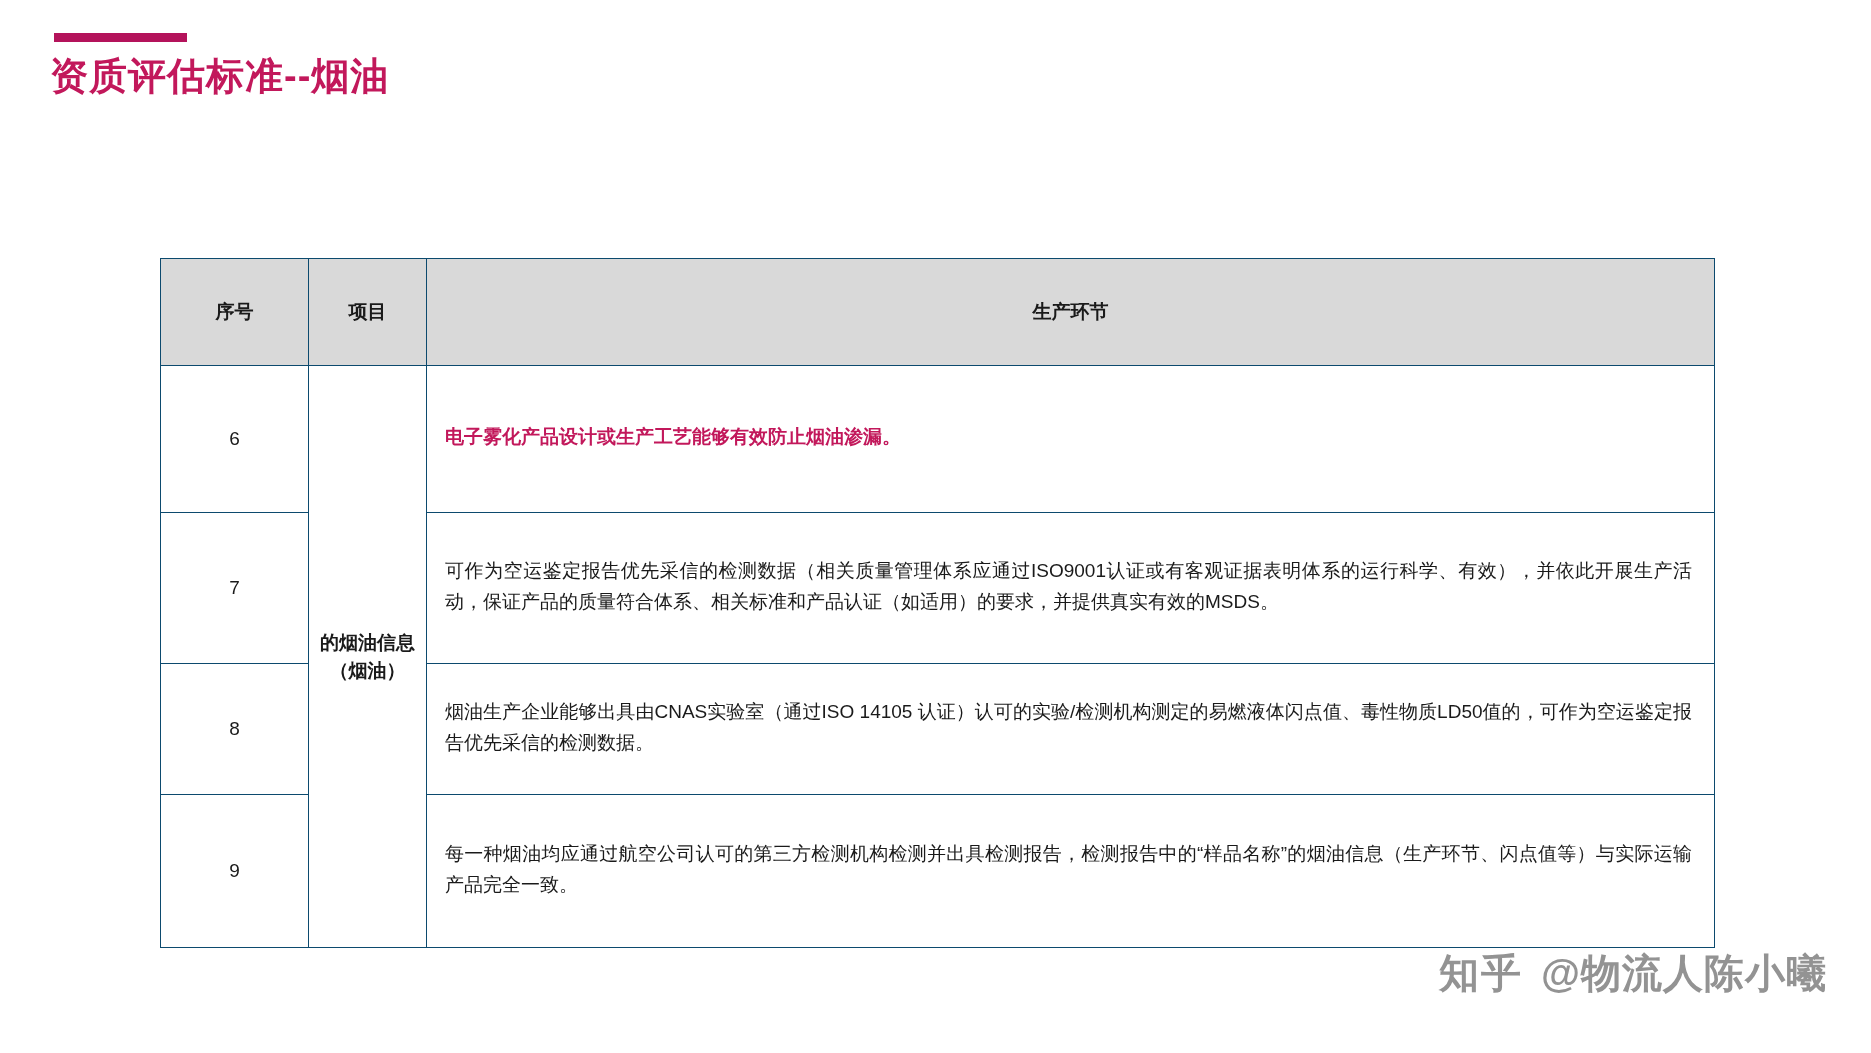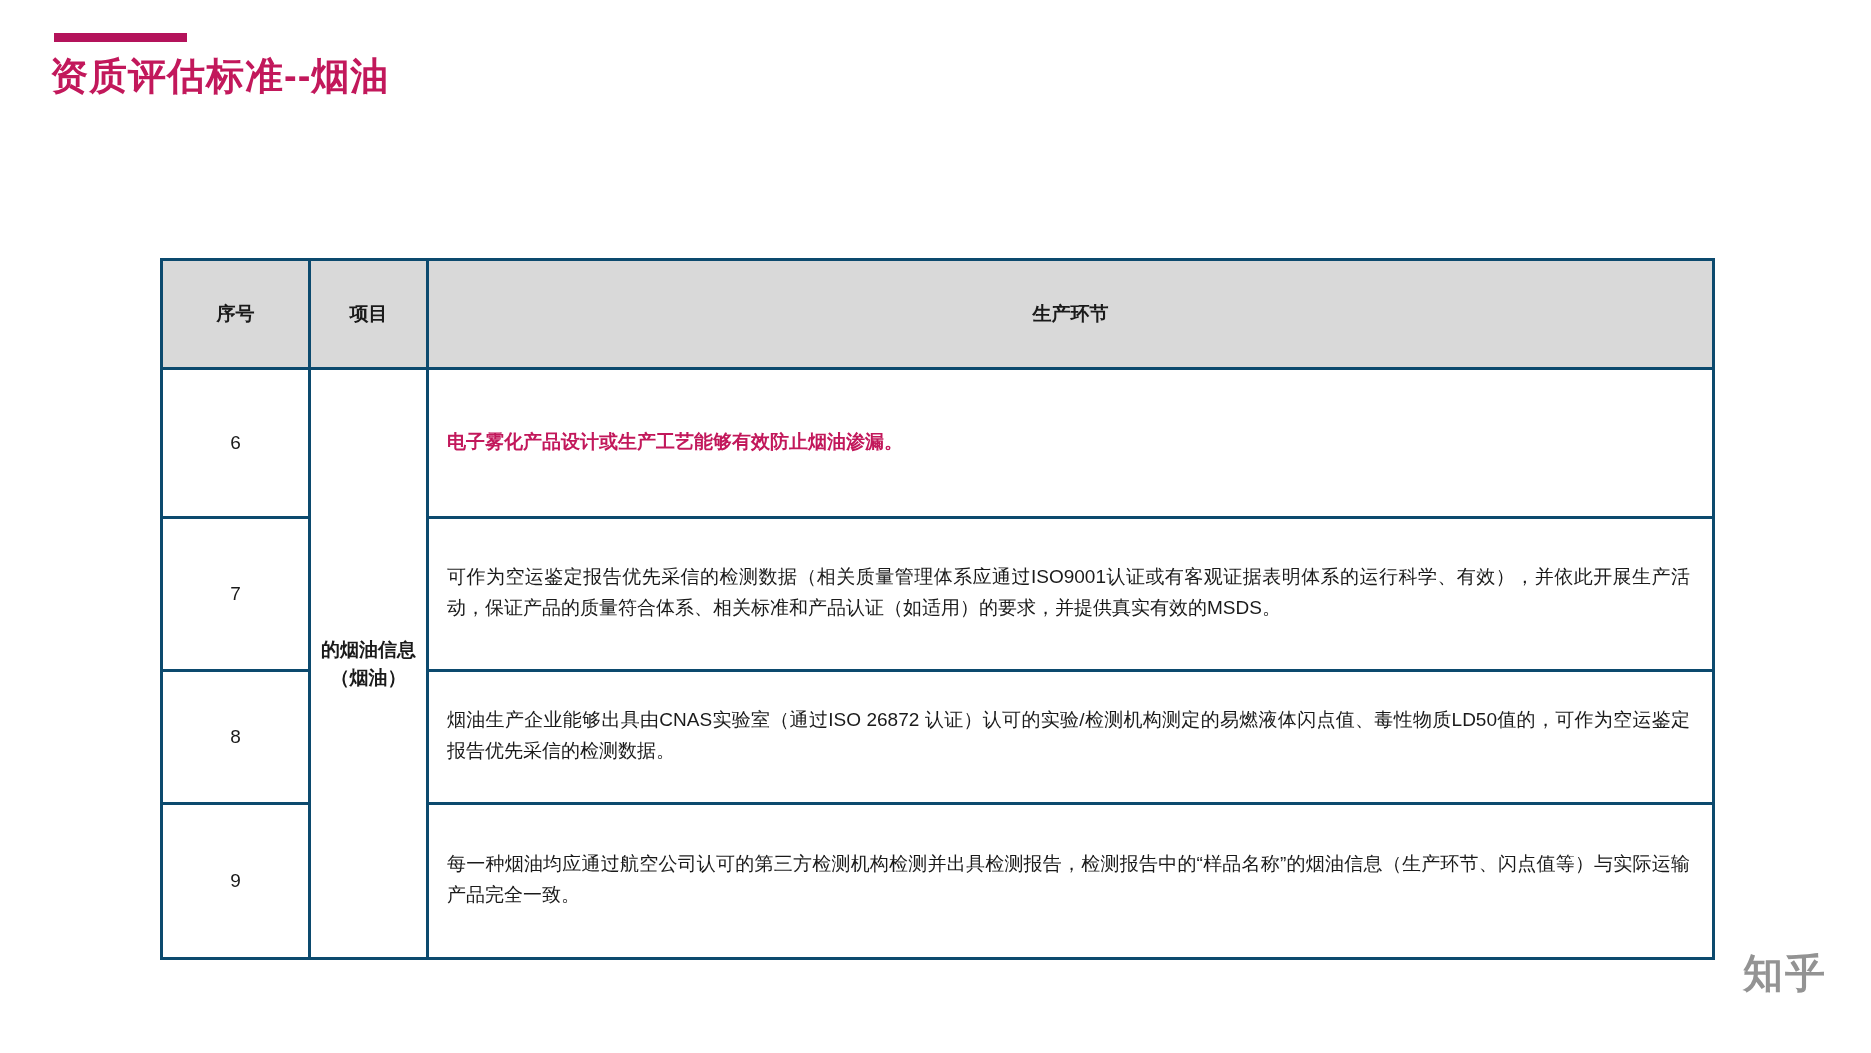--- a/index.html
+++ b/index.html
@@ -48,21 +48,21 @@
     left: 160px;
     top: 258px;
     width: 1555px;
   }
   table.eval {
     border-collapse: collapse;
     width: 100%;
     table-layout: fixed;
   }
   table.eval th, table.eval td {
-    border: 3px solid #0c4a6e;
+    border: 1px solid #0c4a6e;
     vertical-align: middle;
   }
   table.eval thead th {
     background: #d9d9d9;
     font-size: 19px;
     font-weight: bold;
     text-align: center;
     height: 104px;
     color: #1a1a1a;
   }
@@ -85,20 +85,21 @@
   td.std-cell {
     font-size: 19px;
     line-height: 1.62;
     padding: 16px 22px 18px 18px;
     text-align: justify;
     color: #1a1a1a;
   }
   td.std-cell.highlight {
     color: #c2185b;
     font-weight: bold;
+    font-family: Liberation Mono, monospace;
   }
   tr.r6 td { height: 112px; }
   tr.r7 td { height: 116px; }
   tr.r8 td { height: 96px; }
   tr.r9 td { height: 118px; }
 
   
   .watermark {
     position: absolute;
     right: 44px;
@@ -152,27 +153,28 @@
             <div>（烟油）</div>
           </td>
           <td class="std-cell highlight">电子雾化产品设计或生产工艺能够有效防止烟油渗漏。</td>
         </tr>
         <tr class="r7">
           <td class="no-cell">7</td>
           <td class="std-cell">可作为空运鉴定报告优先采信的检测数据（相关质量管理体系应通过ISO9001认证或有客观证据表明体系的运行科学、有效），并依此开展生产活动，保证产品的质量符合体系、相关标准和产品认证（如适用）的要求，并提供真实有效的MSDS。</td>
         </tr>
         <tr class="r8">
           <td class="no-cell">8</td>
-          <td class="std-cell">烟油生产企业能够出具由CNAS实验室（通过ISO 26872 认证）认可的实验/检测机构测定的易燃液体闪点值、毒性物质LD50值的，可作为空运鉴定报告优先采信的检测数据。</td>
+          <td class="std-cell">烟油生产企业能够出具由CNAS实验室（通过ISO 14105 认证）认可的实验/检测机构测定的易燃液体闪点值、毒性物质LD50值的，可作为空运鉴定报告优先采信的检测数据。</td>
         </tr>
         <tr class="r9">
           <td class="no-cell">9</td>
           <td class="std-cell">每一种烟油均应通过航空公司认可的第三方检测机构检测并出具检测报告，检测报告中的“样品名称”的烟油信息（生产环节、闪点值等）与实际运输产品完全一致。</td>
         </tr>
       </tbody>
     </table>
   </div>
 
   <div class="watermark">
     <span class="zhihu">知乎</span>
+    <span class="handle">@物流人陈小曦</span>
   </div>
 
 </div>
 
 </body></html>

